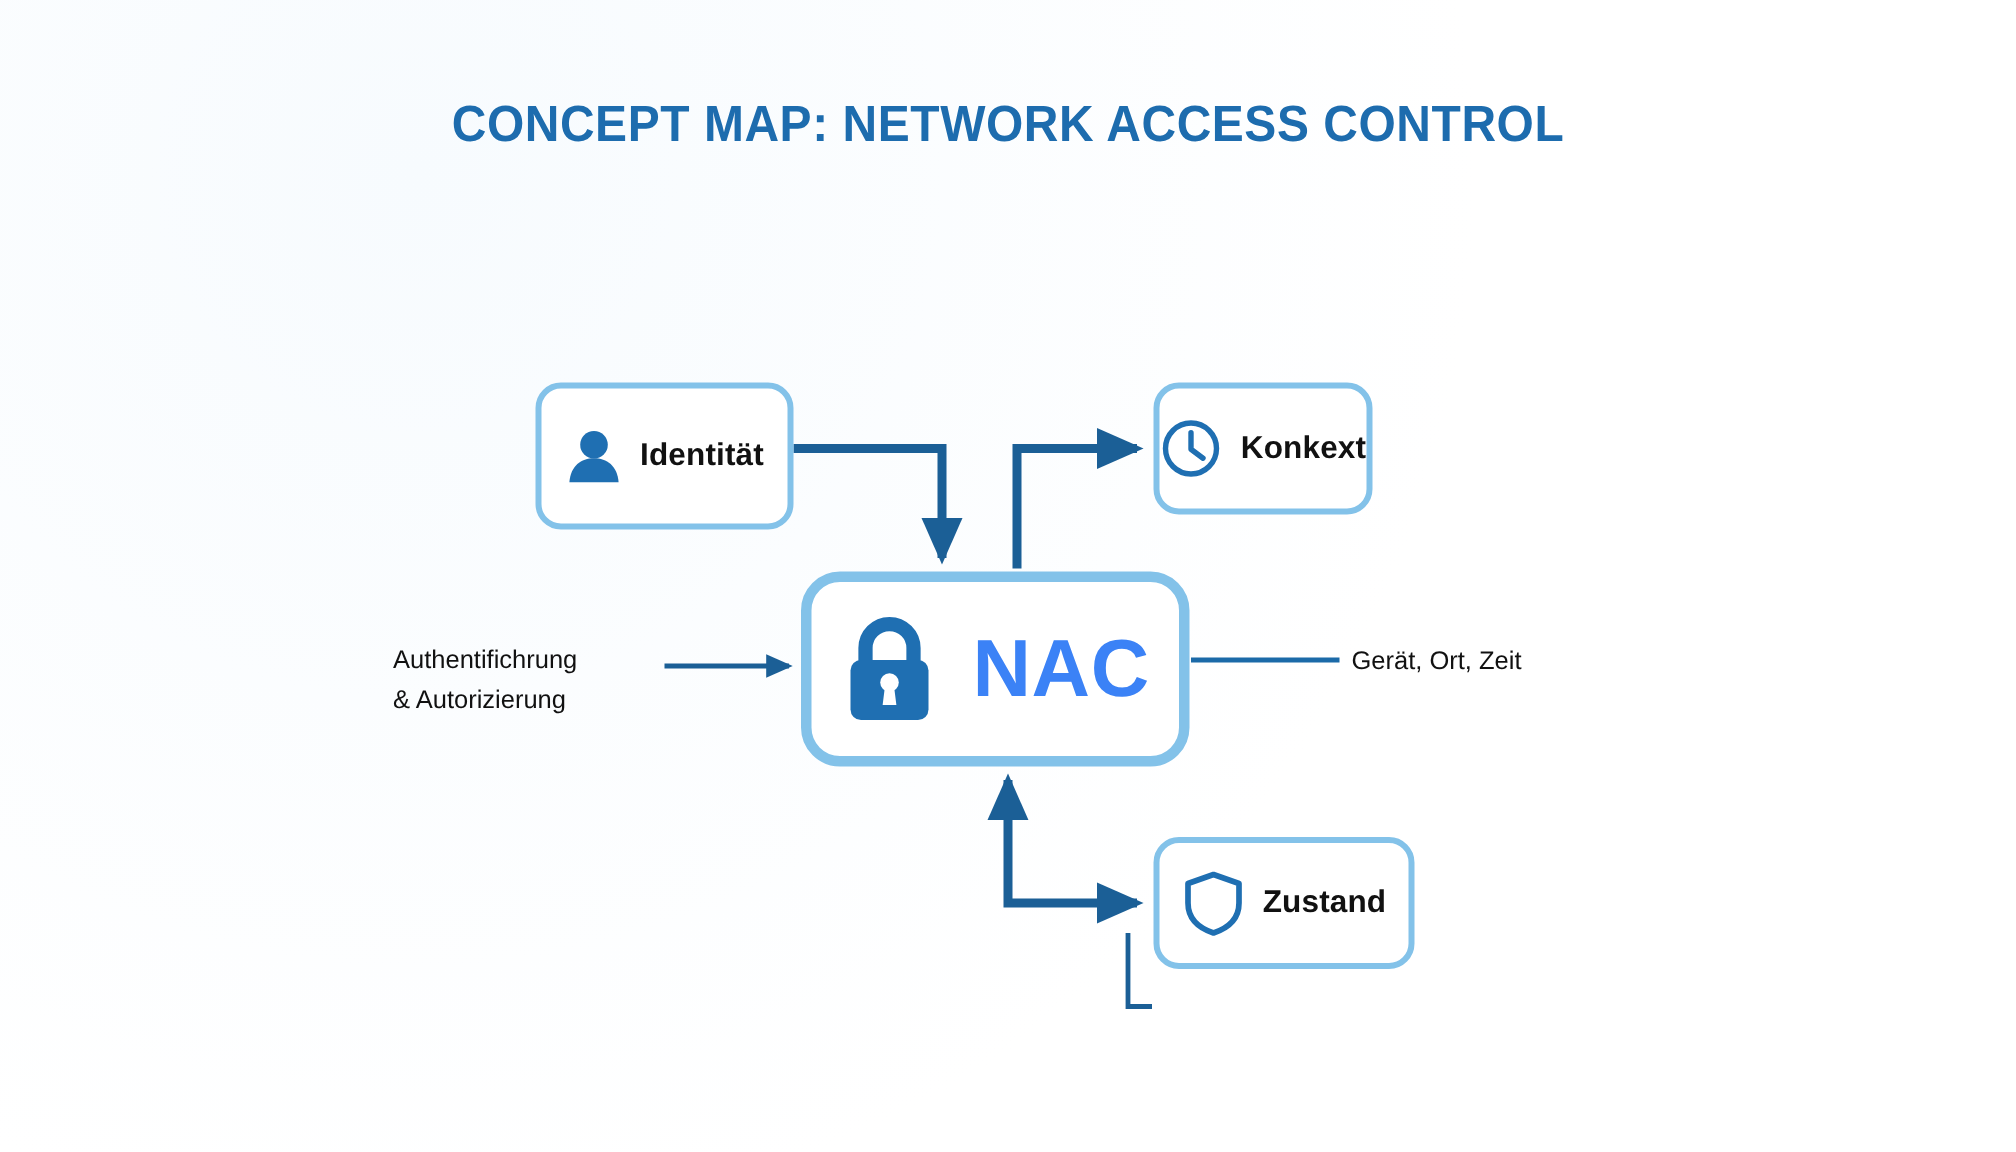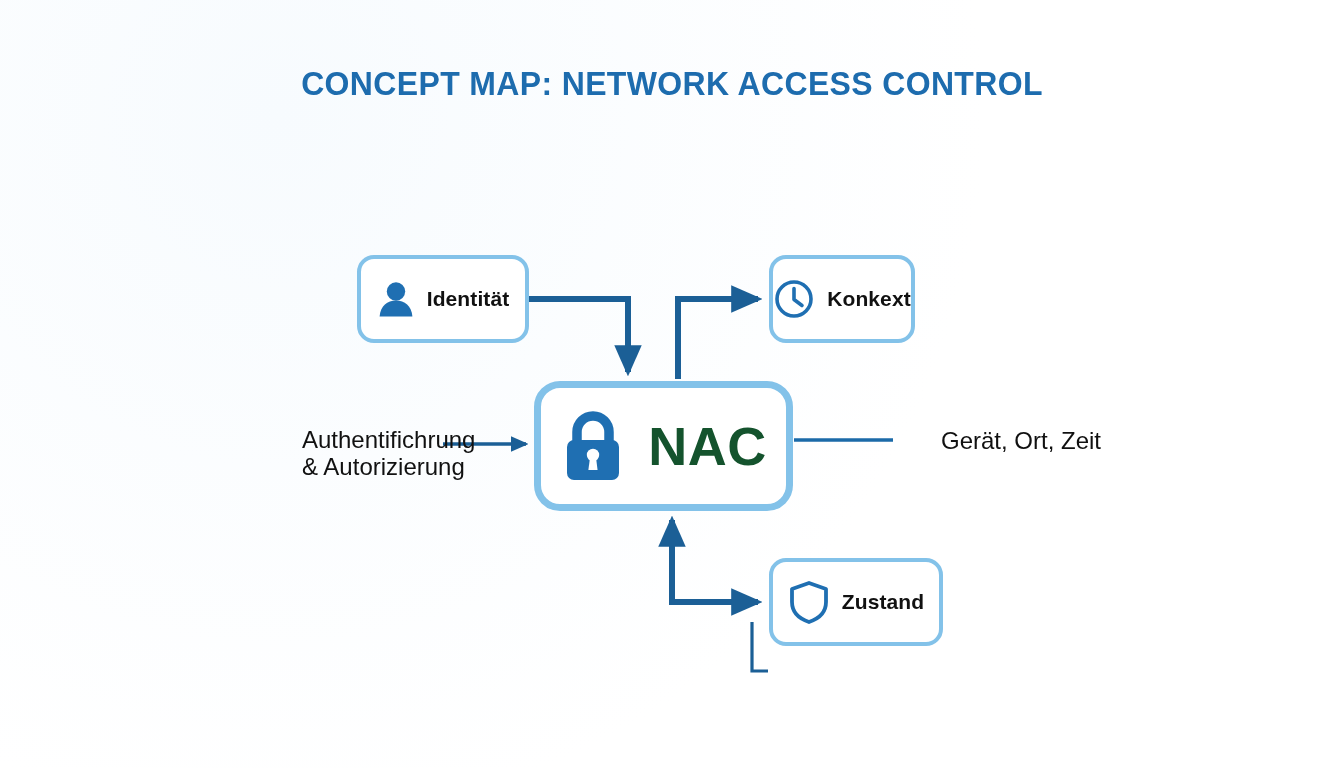--- a/index.html
+++ b/index.html
@@ -72,21 +72,21 @@
   .node .icon {
     display: block;
     flex: 0 0 auto;
     line-height: 0;
   }
 
   #node-identity {
     left: 357px;
     top: 255px;
     width: 172px;
-    height: 88px;
+    height: 98px;
   }
   #node-context {
     left: 769px;
     top: 255px;
     width: 146px;
     height: 88px;
   }
   #node-state {
     left: 769px;
     top: 558px;
@@ -97,34 +97,33 @@
   #node-nac {
     left: 534px;
     top: 381px;
     width: 259px;
     height: 130px;
     border-width: 7px;
     border-radius: 26px;
     gap: 22px;
   }
   #node-nac .label {
-    color: #14532d;
+    color: #3b82f6;
     font-size: 54px;
     font-weight: bold;
     letter-spacing: 0.5px;
   }
 
   
   .annotation {
     position: absolute;
     color: #111111;
-    font-size: 24px;
+    font-size: 17px;
     line-height: 27px;
     white-space: nowrap;
-    margin-left: 40px;
   }
   #label-auth {
     left: 262px;
     top: 426px;
     text-align: left;
   }
   #label-device {
     left: 901px;
     top: 427px;
   }

